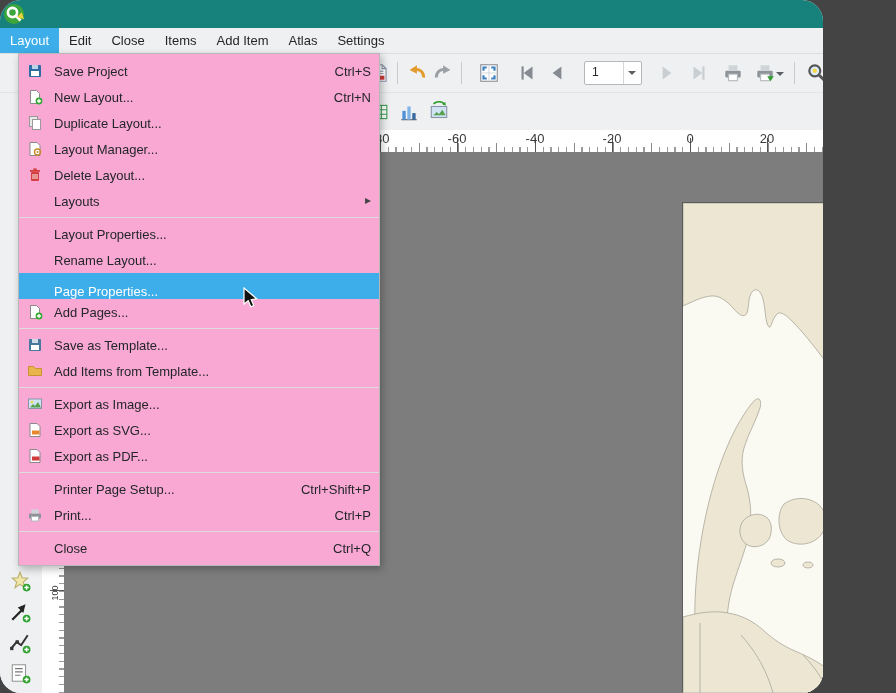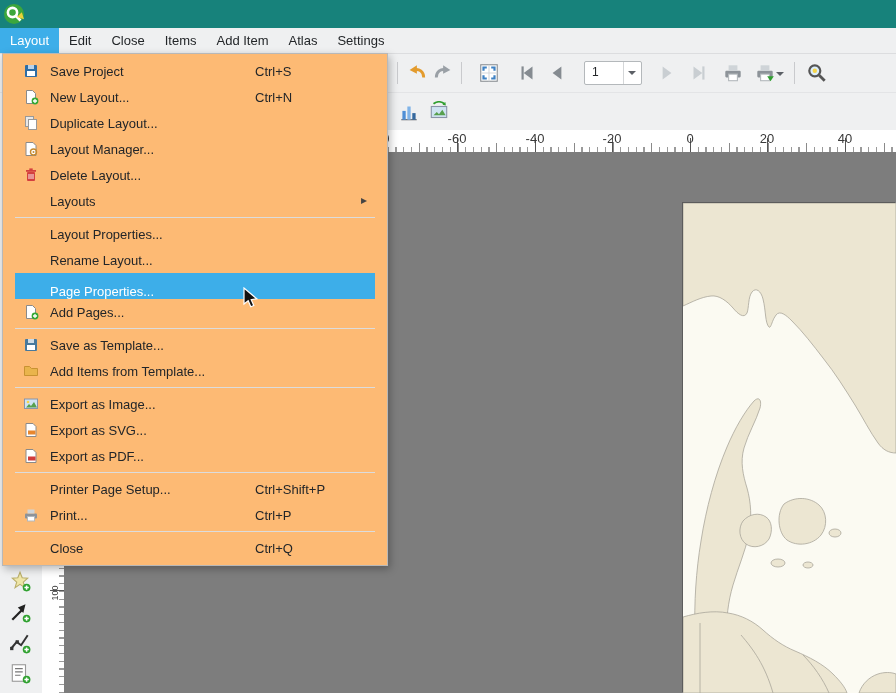--- a/index.html
+++ b/index.html
@@ -1,17 +1,17 @@
 <!DOCTYPE html>
 <html><head>
 <meta charset="utf-8">
 <style>
   html,body{margin:0;padding:0;background:#444;}
-  #app{position:relative;width:896px;height:693px;overflow:hidden;
-       font-family:"Liberation Sans",sans-serif;background:#eff0f1;
+  #app{position:relative;width:823px;height:693px;overflow:hidden;
+       font-family:"Liberation Sans",sans-serif;background:#eff0f1;border-radius:21px;
        -webkit-font-smoothing:antialiased;}
   
   #titlebar{position:absolute;left:0;top:0;width:100%;height:28px;background:#17827b;}
   #titlebar .app-icon{position:absolute;left:2px;top:2px;width:24px;height:24px;}
   
   #menubar{position:absolute;left:0;top:28px;width:100%;height:25px;background:#eff0f1;
            display:flex;align-items:stretch;font-size:13px;color:#232629;border-bottom:1px solid #dcdddf;}
   #menubar .mb-item{padding:0 10px;line-height:25px;cursor:default;}
   #menubar .mb-item.active{background:#3daee9;color:#ffffff;}
   
@@ -45,29 +45,29 @@
        background:repeating-linear-gradient(to bottom,#9a9a9a 0 1px,transparent 1px 7.75px);background-position-y:5px;}
   #vruler .major{position:absolute;right:0;height:1px;width:14px;background:#555;top:438px;}
   #vruler .rlabel{position:absolute;left:2px;top:436px;font-size:9px;color:#3a3a3a;
        transform:rotate(-90deg);transform-origin:center;width:22px;text-align:center;}
   
   #canvas{position:absolute;left:64px;top:152px;right:0;bottom:0;background:#7d7d7d;overflow:hidden;}
   #lpage{position:absolute;left:619px;top:51px;width:213px;height:490px;background:#fbfaf2;
          box-shadow:-1px -1px 0 #5c5c5c;}
   #lpage svg{display:block;width:100%;height:100%;}
   
-  #layout-menu{position:absolute;left:2px;top:53px;width:360px;background:#fdba74;
-       border:1px solid #b8b8b8;box-shadow:2px 3px 8px rgba(0,0,0,.28);padding:4px 12px;z-index:50;
+  #layout-menu{position:absolute;left:18px;top:53px;width:360px;background:#f9a8d4;
+       border:1px solid #b8b8b8;box-shadow:2px 3px 8px rgba(0,0,0,.28);padding:4px 0;z-index:50;
        font-size:13px;color:#232629;}
   .mi{position:relative;display:flex;align-items:center;height:26px;padding:0 8px;}
   .mi.hl{background:#3daee9;color:#ffffff;align-items:flex-end;}
   .mico{width:22px;height:16px;flex:0 0 22px;display:flex;align-items:center;}
   .mico svg{width:16px;height:16px;}
   .mlabel{margin-left:5px;white-space:nowrap;}
-  .msc{margin-left:auto;width:112px;text-align:left;flex:0 0 112px;}
+  .msc{margin-left:auto;width:112px;text-align:right;flex:0 0 112px;}
   .marrow{position:absolute;right:8px;top:5px;font-size:12px;color:#444;}
   .msep{height:1px;background:#dcdcdc;margin:3px 0;}
   
   #cursor{position:absolute;left:243px;top:287px;width:15px;height:22px;z-index:99;}
 </style>
 </head>
 <body>
 
 <div id="app">
 

